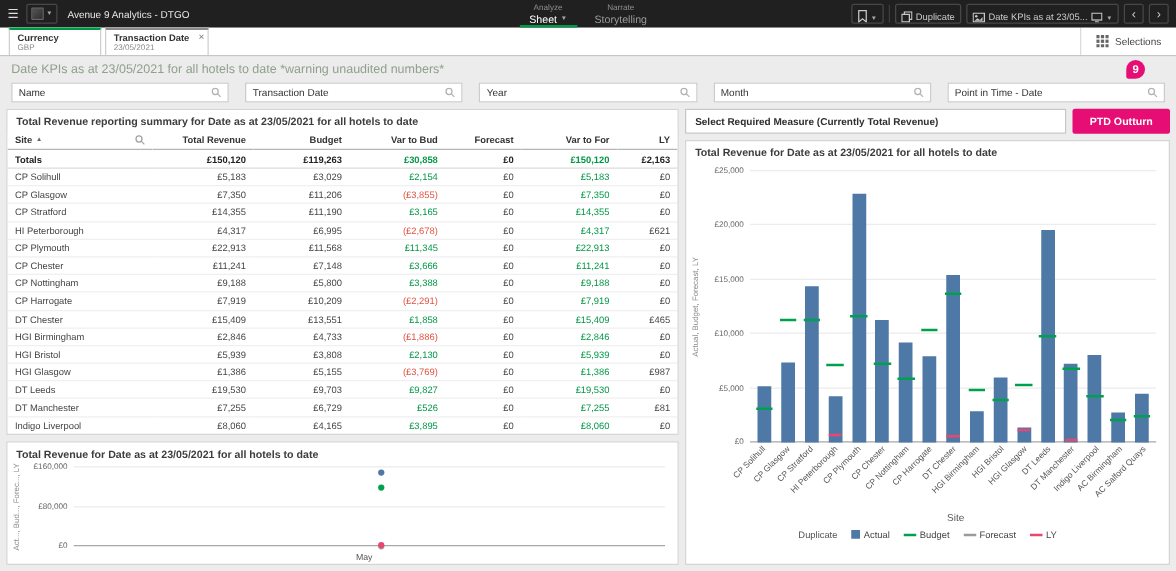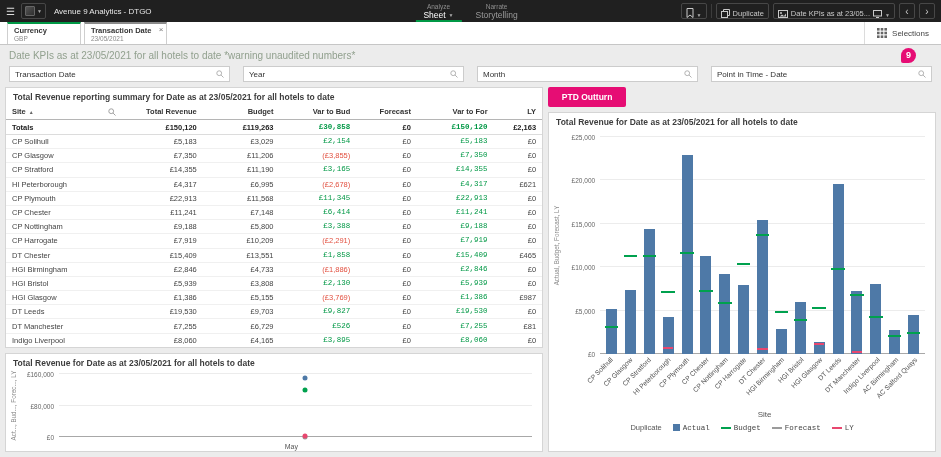--- a/index.html
+++ b/index.html
@@ -57,21 +57,21 @@
   .tgrid{display:grid;grid-template-columns:116px 1fr 0.95fr 0.95fr 0.75fr 0.95fr 0.6fr;font-size:7.5px;}
   .trow{display:contents;}
   .th{font-weight:bold;color:#333;padding:3px 6px;border-bottom:1px solid #b5b5b5;background:#fff;}
   .th.num{}
   .th-site{display:flex;align-items:center;gap:3px;}
   .sort{font-size:5px;color:#666;}
   .th-search{margin-left:auto;display:flex;opacity:.55;}
   .tt{font-weight:bold;color:#222;padding:2.5px 6px;border-bottom:1px solid #dcdcdc;}
   .tcell{padding:2.1px 6px;border-bottom:1px solid #f0f0f0;color:#444;white-space:nowrap;overflow:hidden;}
   .num{text-align:right;font-variant-numeric:tabular-nums;}
-  .pos{color:#009845;font-family:Liberation Mono, monospace;}
+  .pos{color:#009845;}
   .neg{color:#e25141;}
 
   
   .scatter-panel{flex:1;display:flex;flex-direction:column;overflow:hidden;}
   .scatter-body{flex:1;display:flex;padding:4px 10px 14px 2px;position:relative;}
   .rotlab{width:11px;display:flex;align-items:center;justify-content:center;overflow:visible;}
   .rotlab span{transform:rotate(-90deg);white-space:nowrap;font-size:6.3px;color:#888;}
   .yaxis{width:40px;position:relative;}
   .ytick{position:absolute;right:5px;transform:translateY(50%);font-size:6.5px;color:#666;white-space:nowrap;}
   .splot{flex:1;position:relative;}
@@ -93,21 +93,21 @@
   .slot{flex:1;height:100%;position:relative;display:flex;align-items:flex-end;justify-content:center;}
   .vbar{width:58%;}
   .mark{position:absolute;left:14%;width:72%;height:2px;}
   .mark.thin{left:22%;width:56%;}
   .xlabels{display:flex;padding:0 12px 0 51px;height:56px;}
   .xslot{flex:1;position:relative;}
   .xslot span{position:absolute;top:2px;right:50%;transform:rotate(-45deg);transform-origin:top right;white-space:nowrap;font-size:6.8px;color:#555;}
   .xtitle{text-align:center;font-size:8px;color:#555;padding-left:45px;line-height:10px;}
   .legend{display:flex;align-items:center;justify-content:center;gap:11px;font-size:7.5px;color:#444;padding:3px 0 5px;}
   .legend-title{color:#555;}
-  .legend-item{display:flex;align-items:center;gap:3px;cursor:pointer;font-family:Liberation Mono, monospace;}
+  .legend-item{display:flex;align-items:center;gap:3px;cursor:pointer;}
   .sw-square{width:7px;height:7px;display:inline-block;}
   .sw-line{width:10px;height:2px;display:inline-block;}
 </style>
 </head>
 <body>
 
 <header class="topbar">
   <div class="tb-left">
     <span class="hamburger">☰</span>
     <span class="app-switch">
@@ -199,20 +199,29 @@
     <span>Selections</span>
   </div>
 </div>
 
 <div class="titlebar">
   <span class="sheet-title">Date KPIs as at 23/05/2021 for all hotels to date *warning unaudited numbers*</span>
   <span class="logo-badge">9</span>
 </div>
 
 <div class="filterbar">
+  <div class="filter">
+    <span>Name</span>
+    <span class="ficon">
+        <svg width="8" height="8" viewBox="0 0 8 8">
+          <circle cx="3.2" cy="3.2" r="2.4" fill="none" stroke="#555"></circle>
+          <path d="M5.1 5.1L7.5 7.5" stroke="#555"></path>
+        </svg>
+      </span>
+  </div>
   <div class="filter">
     <span>Transaction Date</span>
     <span class="ficon">
         <svg width="8" height="8" viewBox="0 0 8 8">
           <circle cx="3.2" cy="3.2" r="2.4" fill="none" stroke="#555"></circle>
           <path d="M5.1 5.1L7.5 7.5" stroke="#555"></path>
         </svg>
       </span>
   </div>
   <div class="filter">
@@ -273,21 +282,21 @@
         <div class="tt num pos">£30,858</div>
         <div class="tt num">£0</div>
         <div class="tt num pos">£150,120</div>
         <div class="tt num">£2,163</div>
 
       <div class="trow"><div class="tcell">CP Solihull</div><div class="tcell num">£5,183</div><div class="tcell num">£3,029</div><div class="tcell num pos">£2,154</div><div class="tcell num">£0</div><div class="tcell num pos">£5,183</div><div class="tcell num">£0</div></div>
           <div class="trow"><div class="tcell">CP Glasgow</div><div class="tcell num">£7,350</div><div class="tcell num">£11,206</div><div class="tcell num neg">(£3,855)</div><div class="tcell num">£0</div><div class="tcell num pos">£7,350</div><div class="tcell num">£0</div></div>
           <div class="trow"><div class="tcell">CP Stratford</div><div class="tcell num">£14,355</div><div class="tcell num">£11,190</div><div class="tcell num pos">£3,165</div><div class="tcell num">£0</div><div class="tcell num pos">£14,355</div><div class="tcell num">£0</div></div>
           <div class="trow"><div class="tcell">HI Peterborough</div><div class="tcell num">£4,317</div><div class="tcell num">£6,995</div><div class="tcell num neg">(£2,678)</div><div class="tcell num">£0</div><div class="tcell num pos">£4,317</div><div class="tcell num">£621</div></div>
           <div class="trow"><div class="tcell">CP Plymouth</div><div class="tcell num">£22,913</div><div class="tcell num">£11,568</div><div class="tcell num pos">£11,345</div><div class="tcell num">£0</div><div class="tcell num pos">£22,913</div><div class="tcell num">£0</div></div>
-          <div class="trow"><div class="tcell">CP Chester</div><div class="tcell num">£11,241</div><div class="tcell num">£7,148</div><div class="tcell num pos">£6,414</div><div class="tcell num">£0</div><div class="tcell num pos">£11,241</div><div class="tcell num">£0</div></div>
+          <div class="trow"><div class="tcell">CP Chester</div><div class="tcell num">£11,241</div><div class="tcell num">£7,148</div><div class="tcell num pos">£3,666</div><div class="tcell num">£0</div><div class="tcell num pos">£11,241</div><div class="tcell num">£0</div></div>
           <div class="trow"><div class="tcell">CP Nottingham</div><div class="tcell num">£9,188</div><div class="tcell num">£5,800</div><div class="tcell num pos">£3,388</div><div class="tcell num">£0</div><div class="tcell num pos">£9,188</div><div class="tcell num">£0</div></div>
           <div class="trow"><div class="tcell">CP Harrogate</div><div class="tcell num">£7,919</div><div class="tcell num">£10,209</div><div class="tcell num neg">(£2,291)</div><div class="tcell num">£0</div><div class="tcell num pos">£7,919</div><div class="tcell num">£0</div></div>
           <div class="trow"><div class="tcell">DT Chester</div><div class="tcell num">£15,409</div><div class="tcell num">£13,551</div><div class="tcell num pos">£1,858</div><div class="tcell num">£0</div><div class="tcell num pos">£15,409</div><div class="tcell num">£465</div></div>
           <div class="trow"><div class="tcell">HGI Birmingham</div><div class="tcell num">£2,846</div><div class="tcell num">£4,733</div><div class="tcell num neg">(£1,886)</div><div class="tcell num">£0</div><div class="tcell num pos">£2,846</div><div class="tcell num">£0</div></div>
           <div class="trow"><div class="tcell">HGI Bristol</div><div class="tcell num">£5,939</div><div class="tcell num">£3,808</div><div class="tcell num pos">£2,130</div><div class="tcell num">£0</div><div class="tcell num pos">£5,939</div><div class="tcell num">£0</div></div>
           <div class="trow"><div class="tcell">HGI Glasgow</div><div class="tcell num">£1,386</div><div class="tcell num">£5,155</div><div class="tcell num neg">(£3,769)</div><div class="tcell num">£0</div><div class="tcell num pos">£1,386</div><div class="tcell num">£987</div></div>
           <div class="trow"><div class="tcell">DT Leeds</div><div class="tcell num">£19,530</div><div class="tcell num">£9,703</div><div class="tcell num pos">£9,827</div><div class="tcell num">£0</div><div class="tcell num pos">£19,530</div><div class="tcell num">£0</div></div>
           <div class="trow"><div class="tcell">DT Manchester</div><div class="tcell num">£7,255</div><div class="tcell num">£6,729</div><div class="tcell num pos">£526</div><div class="tcell num">£0</div><div class="tcell num pos">£7,255</div><div class="tcell num">£81</div></div>
           <div class="trow"><div class="tcell">Indigo Liverpool</div><div class="tcell num">£8,060</div><div class="tcell num">£4,165</div><div class="tcell num pos">£3,895</div><div class="tcell num">£0</div><div class="tcell num pos">£8,060</div><div class="tcell num">£0</div></div>
           <div class="trow"></div>
@@ -315,20 +324,23 @@
             <div class="pt" style="bottom: 0%; left: 52%; background: rgb(155, 155, 155);"></div>
             <div class="pt" style="bottom: 1.35187%; left: 52%; background: rgb(232, 71, 111);"></div>
           </div>
         <div class="xcap">May</div>
       </div>
     </section>
   </div>
 
   <div class="col-right">
     <div class="measure-row">
+      <div class="measure-select">
+        <span>Select Required Measure (Currently Total Revenue)</span>
+      </div>
       <div class="ptd-btn">PTD Outturn</div>
     </div>
 
     <section class="panel bar-panel">
       <div class="panel-title">Total Revenue for Date as at 23/05/2021 for all hotels to date</div>
       <div class="bar-chart">
         <div class="rotlab">
             <span>Actual, Budget, Forecast, LY</span>
           </div>
         <div class="bar-yaxis">

